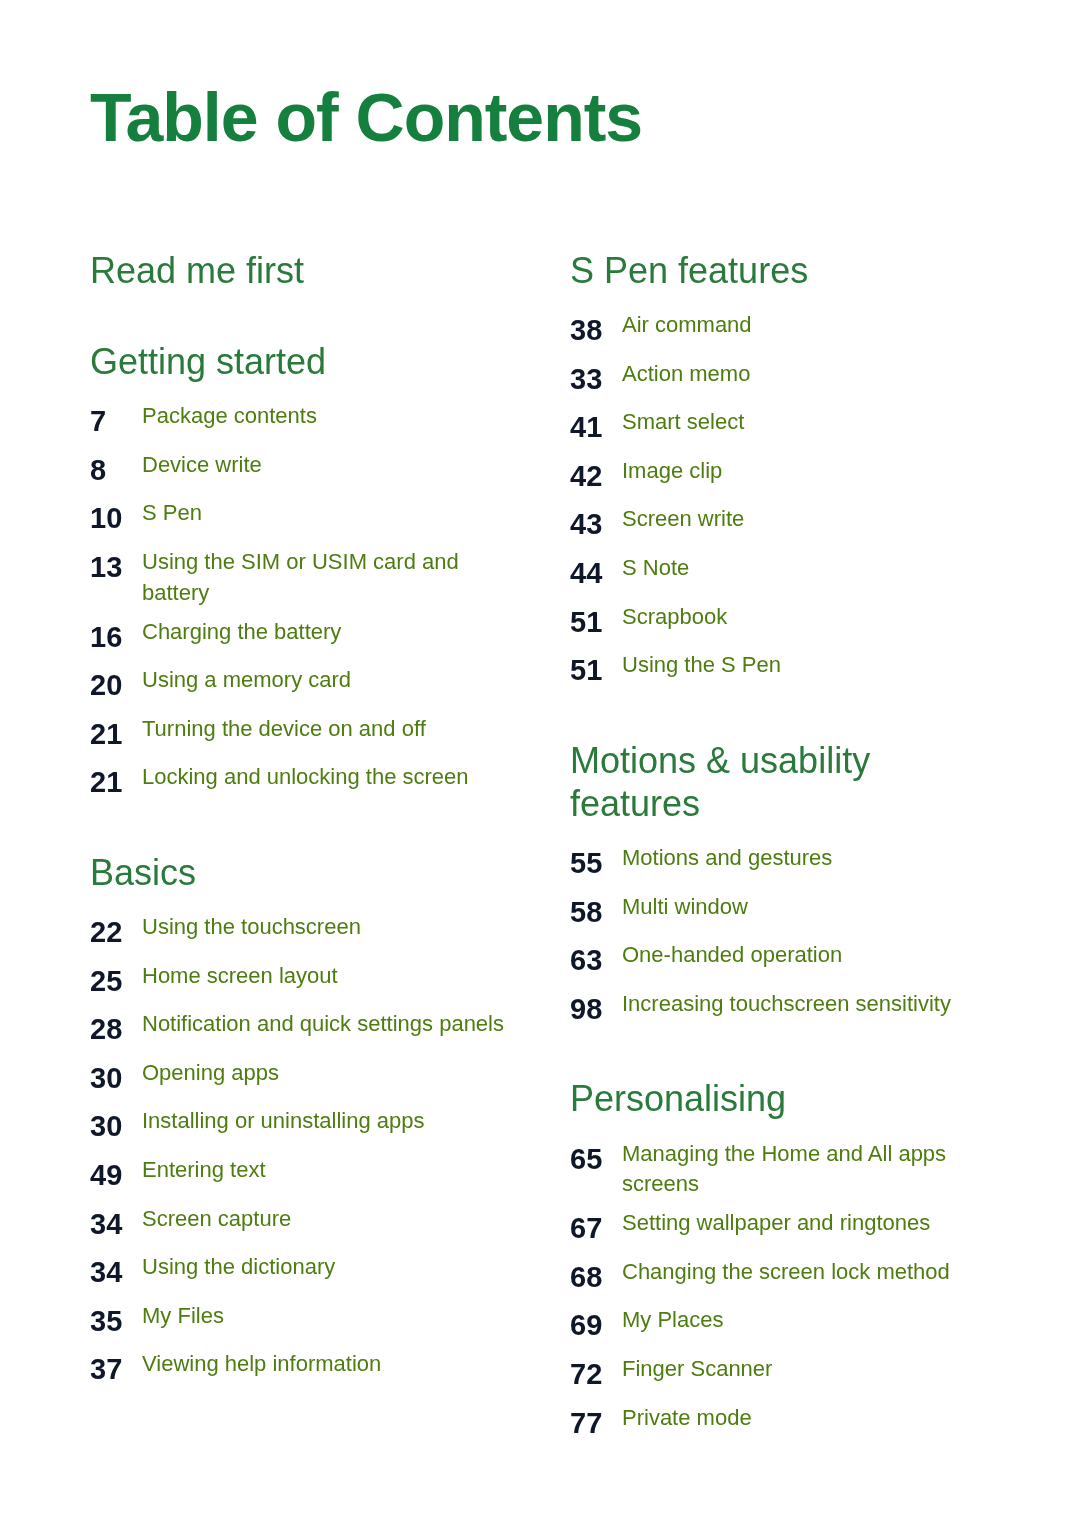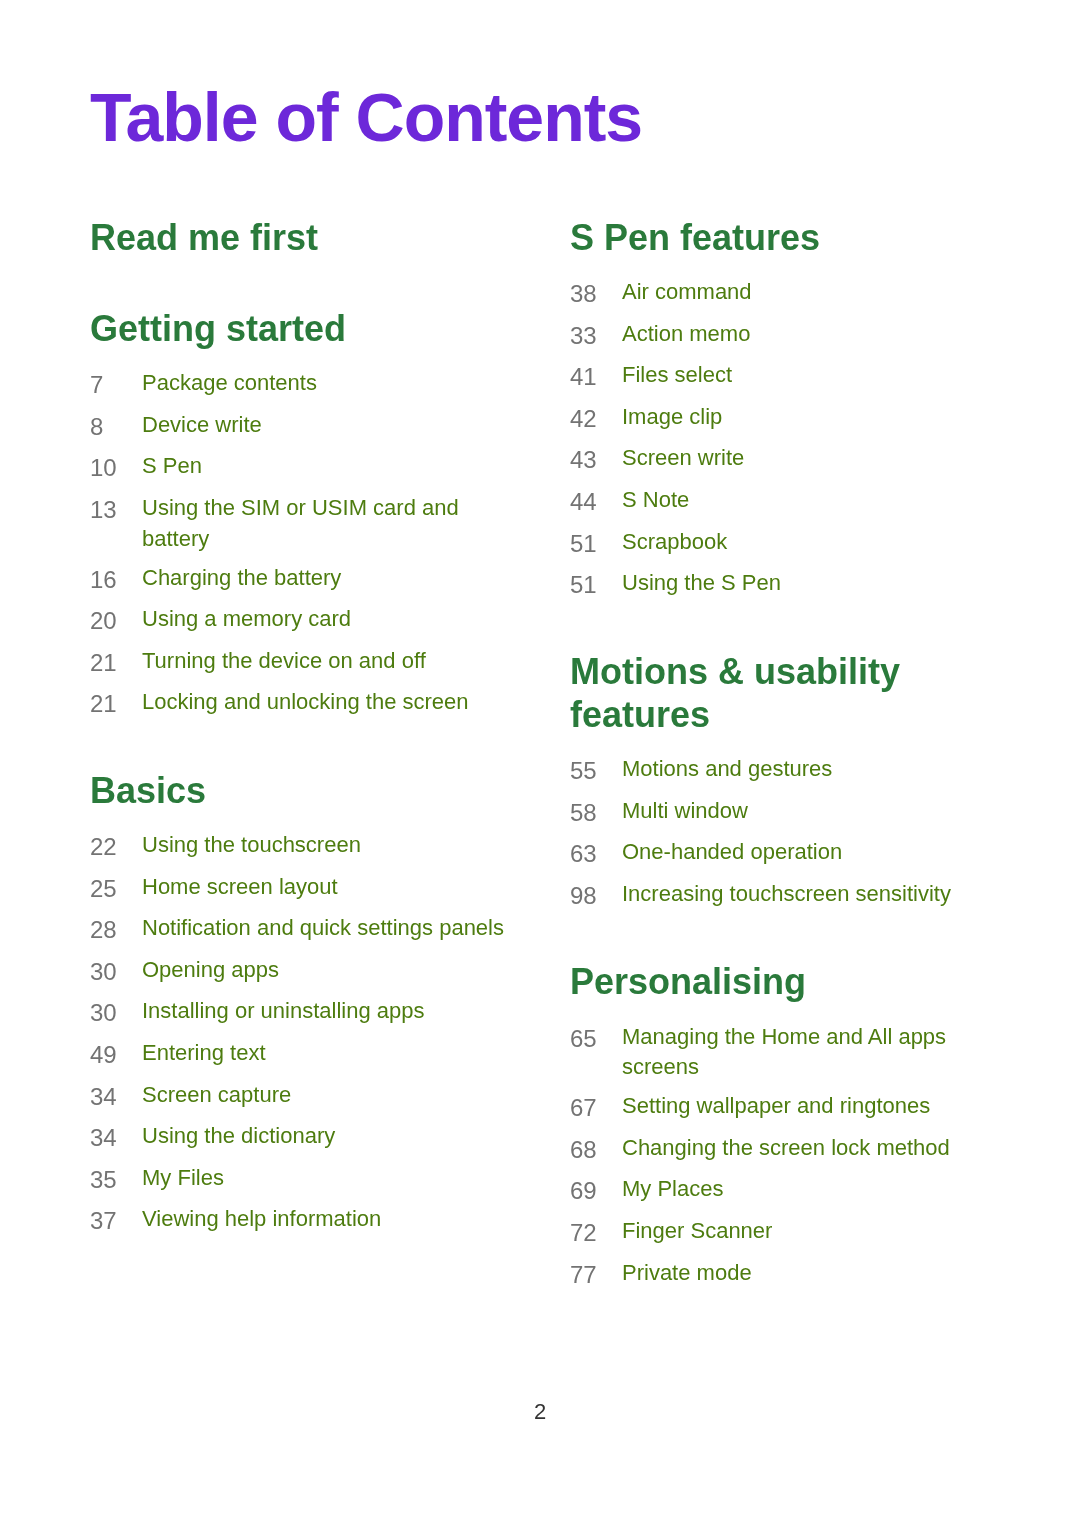--- a/index.html
+++ b/index.html
@@ -13,62 +13,63 @@
       font-family: 'Arial', sans-serif;
       width: 1080px;
       min-height: 1527px;
       padding: 80px 90px 80px 90px;
       color: #1a1a1a;
     }
 
     .page-title {
       font-size: 68px;
       font-weight: 900;
-      color: #6d28d9;
-      margin-bottom: 61px;
+      color: #15803d;
+      margin-bottom: 94px;
       letter-spacing: -1px;
       line-height: 1.1;
     }
 
     .two-column {
       display: grid;
       grid-template-columns: 1fr 1fr;
       gap: 0 60px;
     }
 
     .section {
       margin-bottom: 48px;
     }
 
     .section-title {
       font-size: 36px;
-      font-weight: 700;
+      font-weight: 400;
       color: #2a7a3b;
       margin-bottom: 18px;
       line-height: 1.2;
     }
 
     .toc-list {
       list-style: none;
     }
 
     .toc-item {
       display: flex;
       align-items: flex-start;
       margin-bottom: 8px;
       font-size: 22px;
       line-height: 1.4;
     }
 
     .toc-item .page-num {
       min-width: 52px;
-      color: #737373;
-      font-size: 24px;
+      color: #0f172a;
+      font-size: 29px;
       flex-shrink: 0;
       padding-top: 0;
+      font-weight: bold;
     }
 
     .toc-item .item-text {
       color: #4d7c0f;
       font-size: 22px;
       line-height: 1.4;
     }
 
     .page-footer {
       text-align: center;
@@ -177,21 +178,21 @@
           <li class="toc-item">
             <span class="page-num">38</span>
             <span class="item-text">Air command</span>
           </li>
           <li class="toc-item">
             <span class="page-num">33</span>
             <span class="item-text">Action memo</span>
           </li>
           <li class="toc-item">
             <span class="page-num">41</span>
-            <span class="item-text">Files select</span>
+            <span class="item-text">Smart select</span>
           </li>
           <li class="toc-item">
             <span class="page-num">42</span>
             <span class="item-text">Image clip</span>
           </li>
           <li class="toc-item">
             <span class="page-num">43</span>
             <span class="item-text">Screen write</span>
           </li>
           <li class="toc-item">

